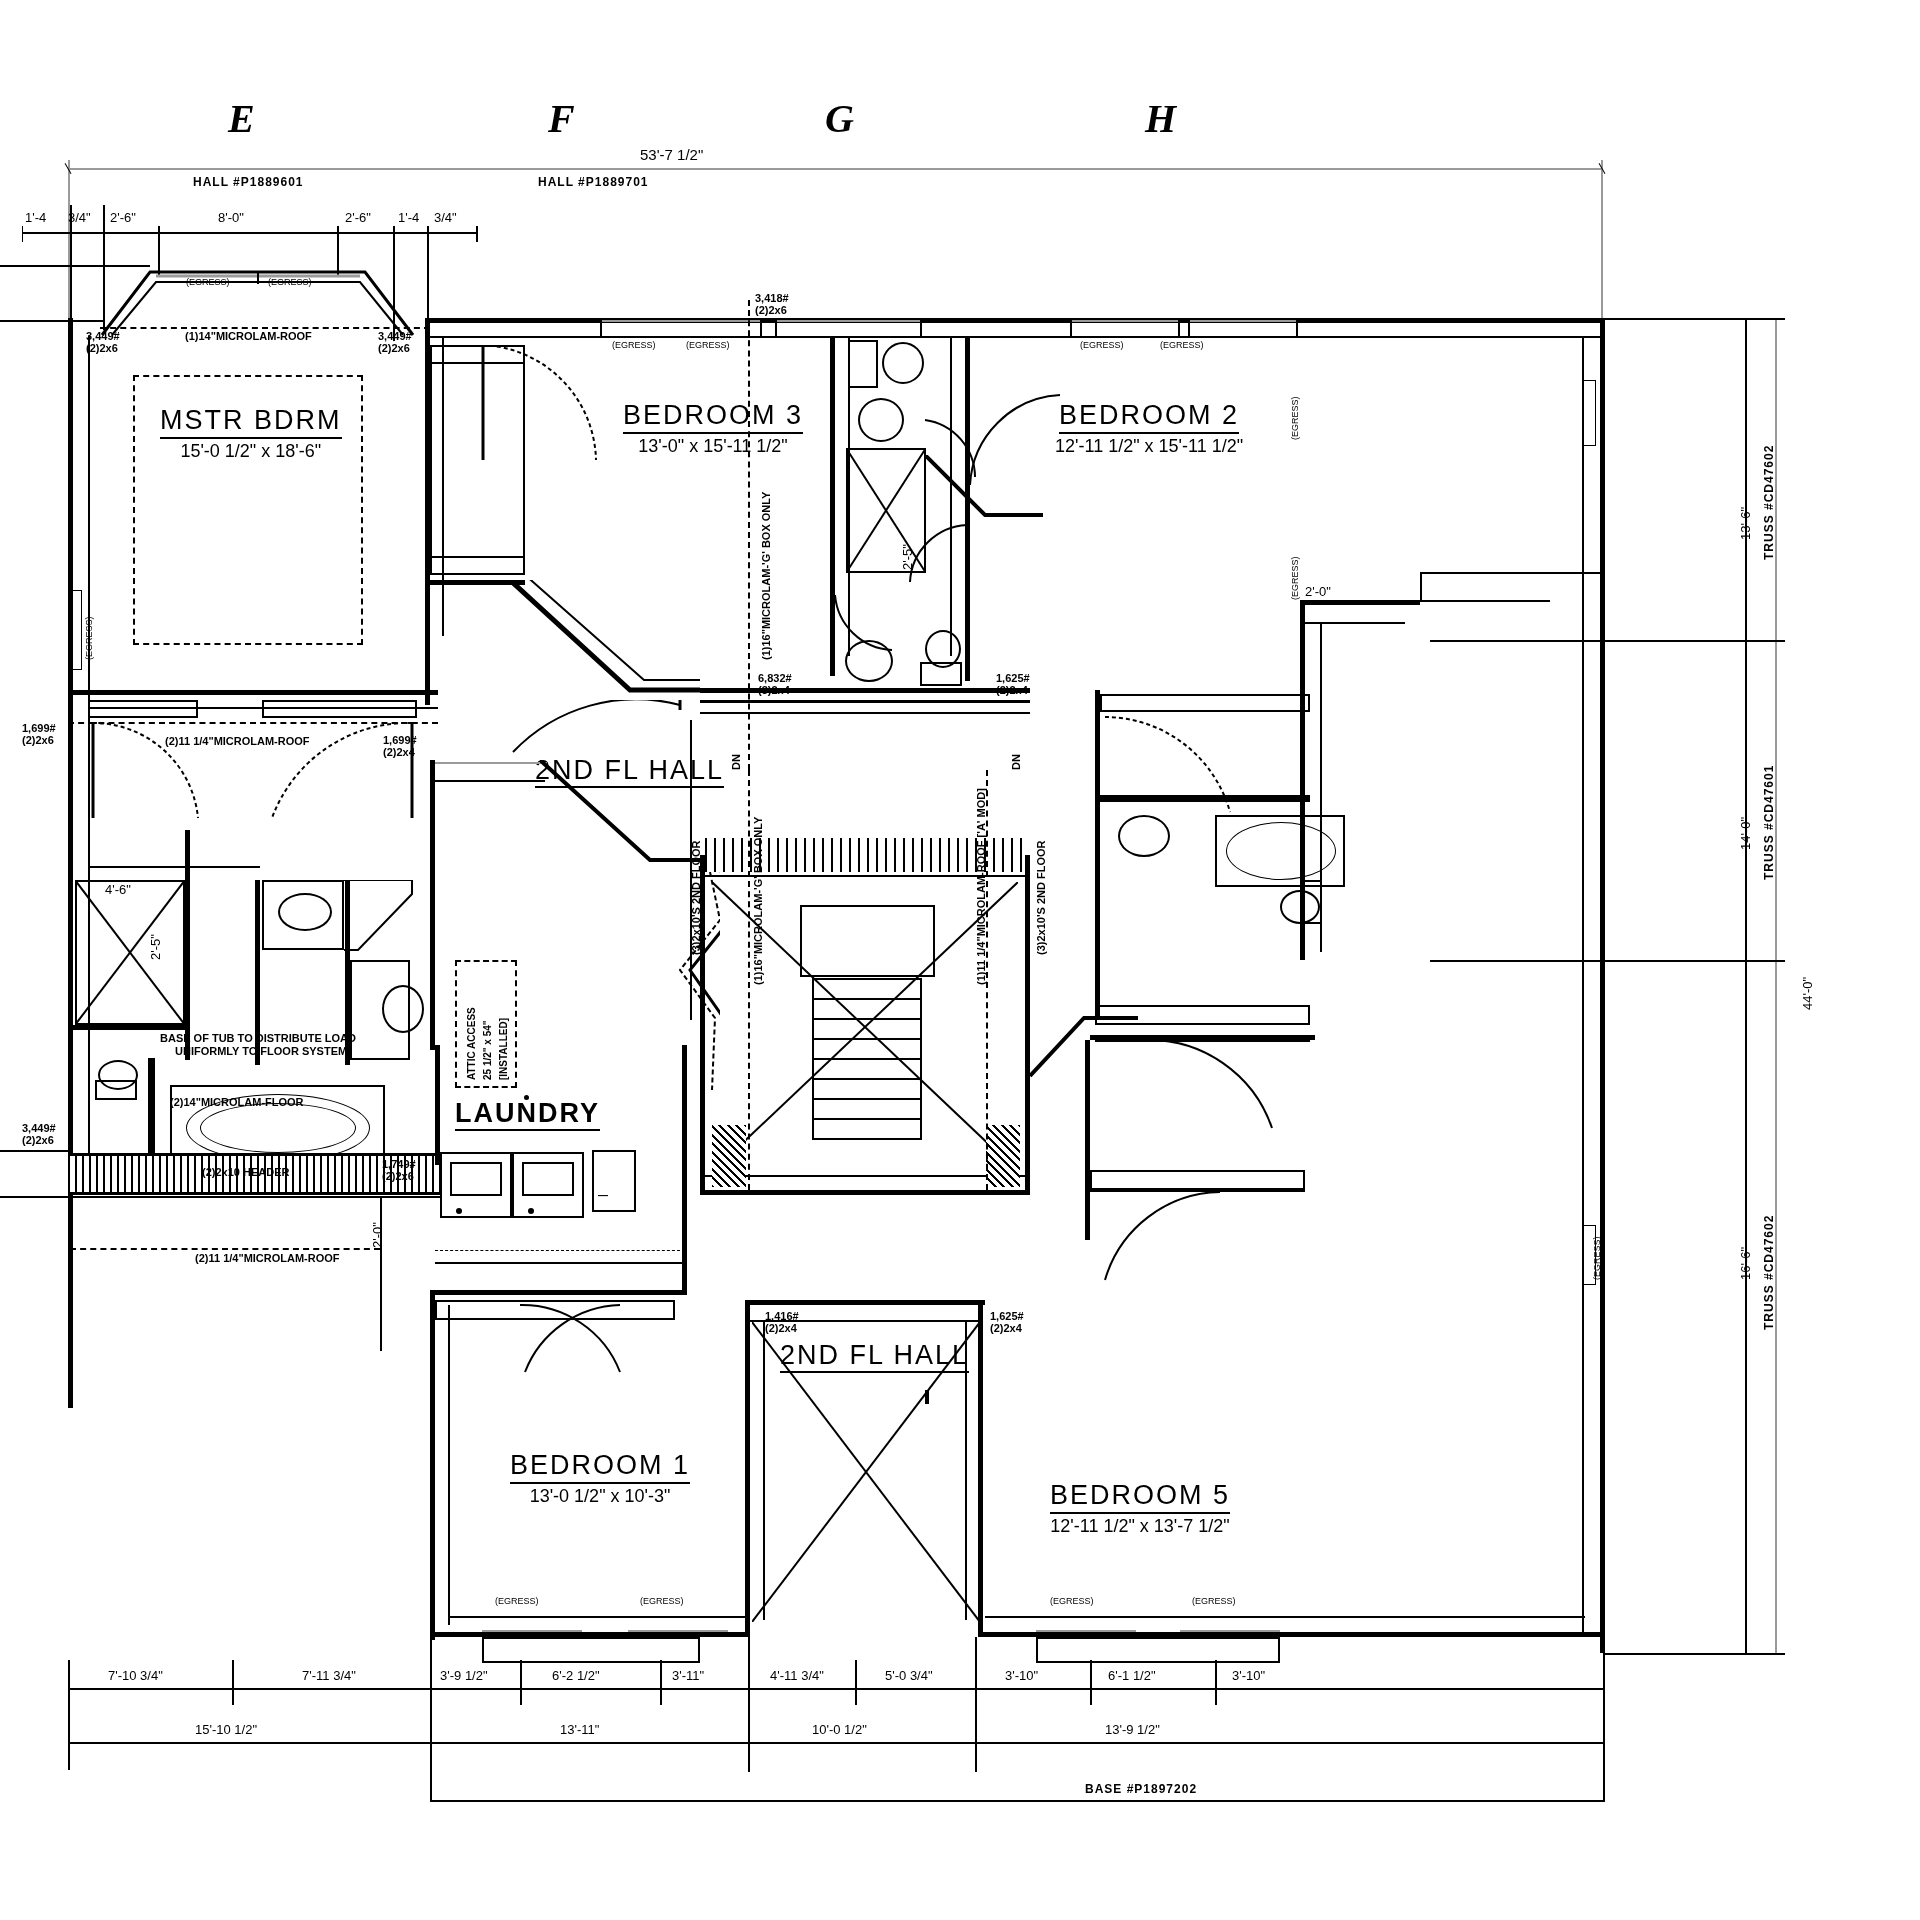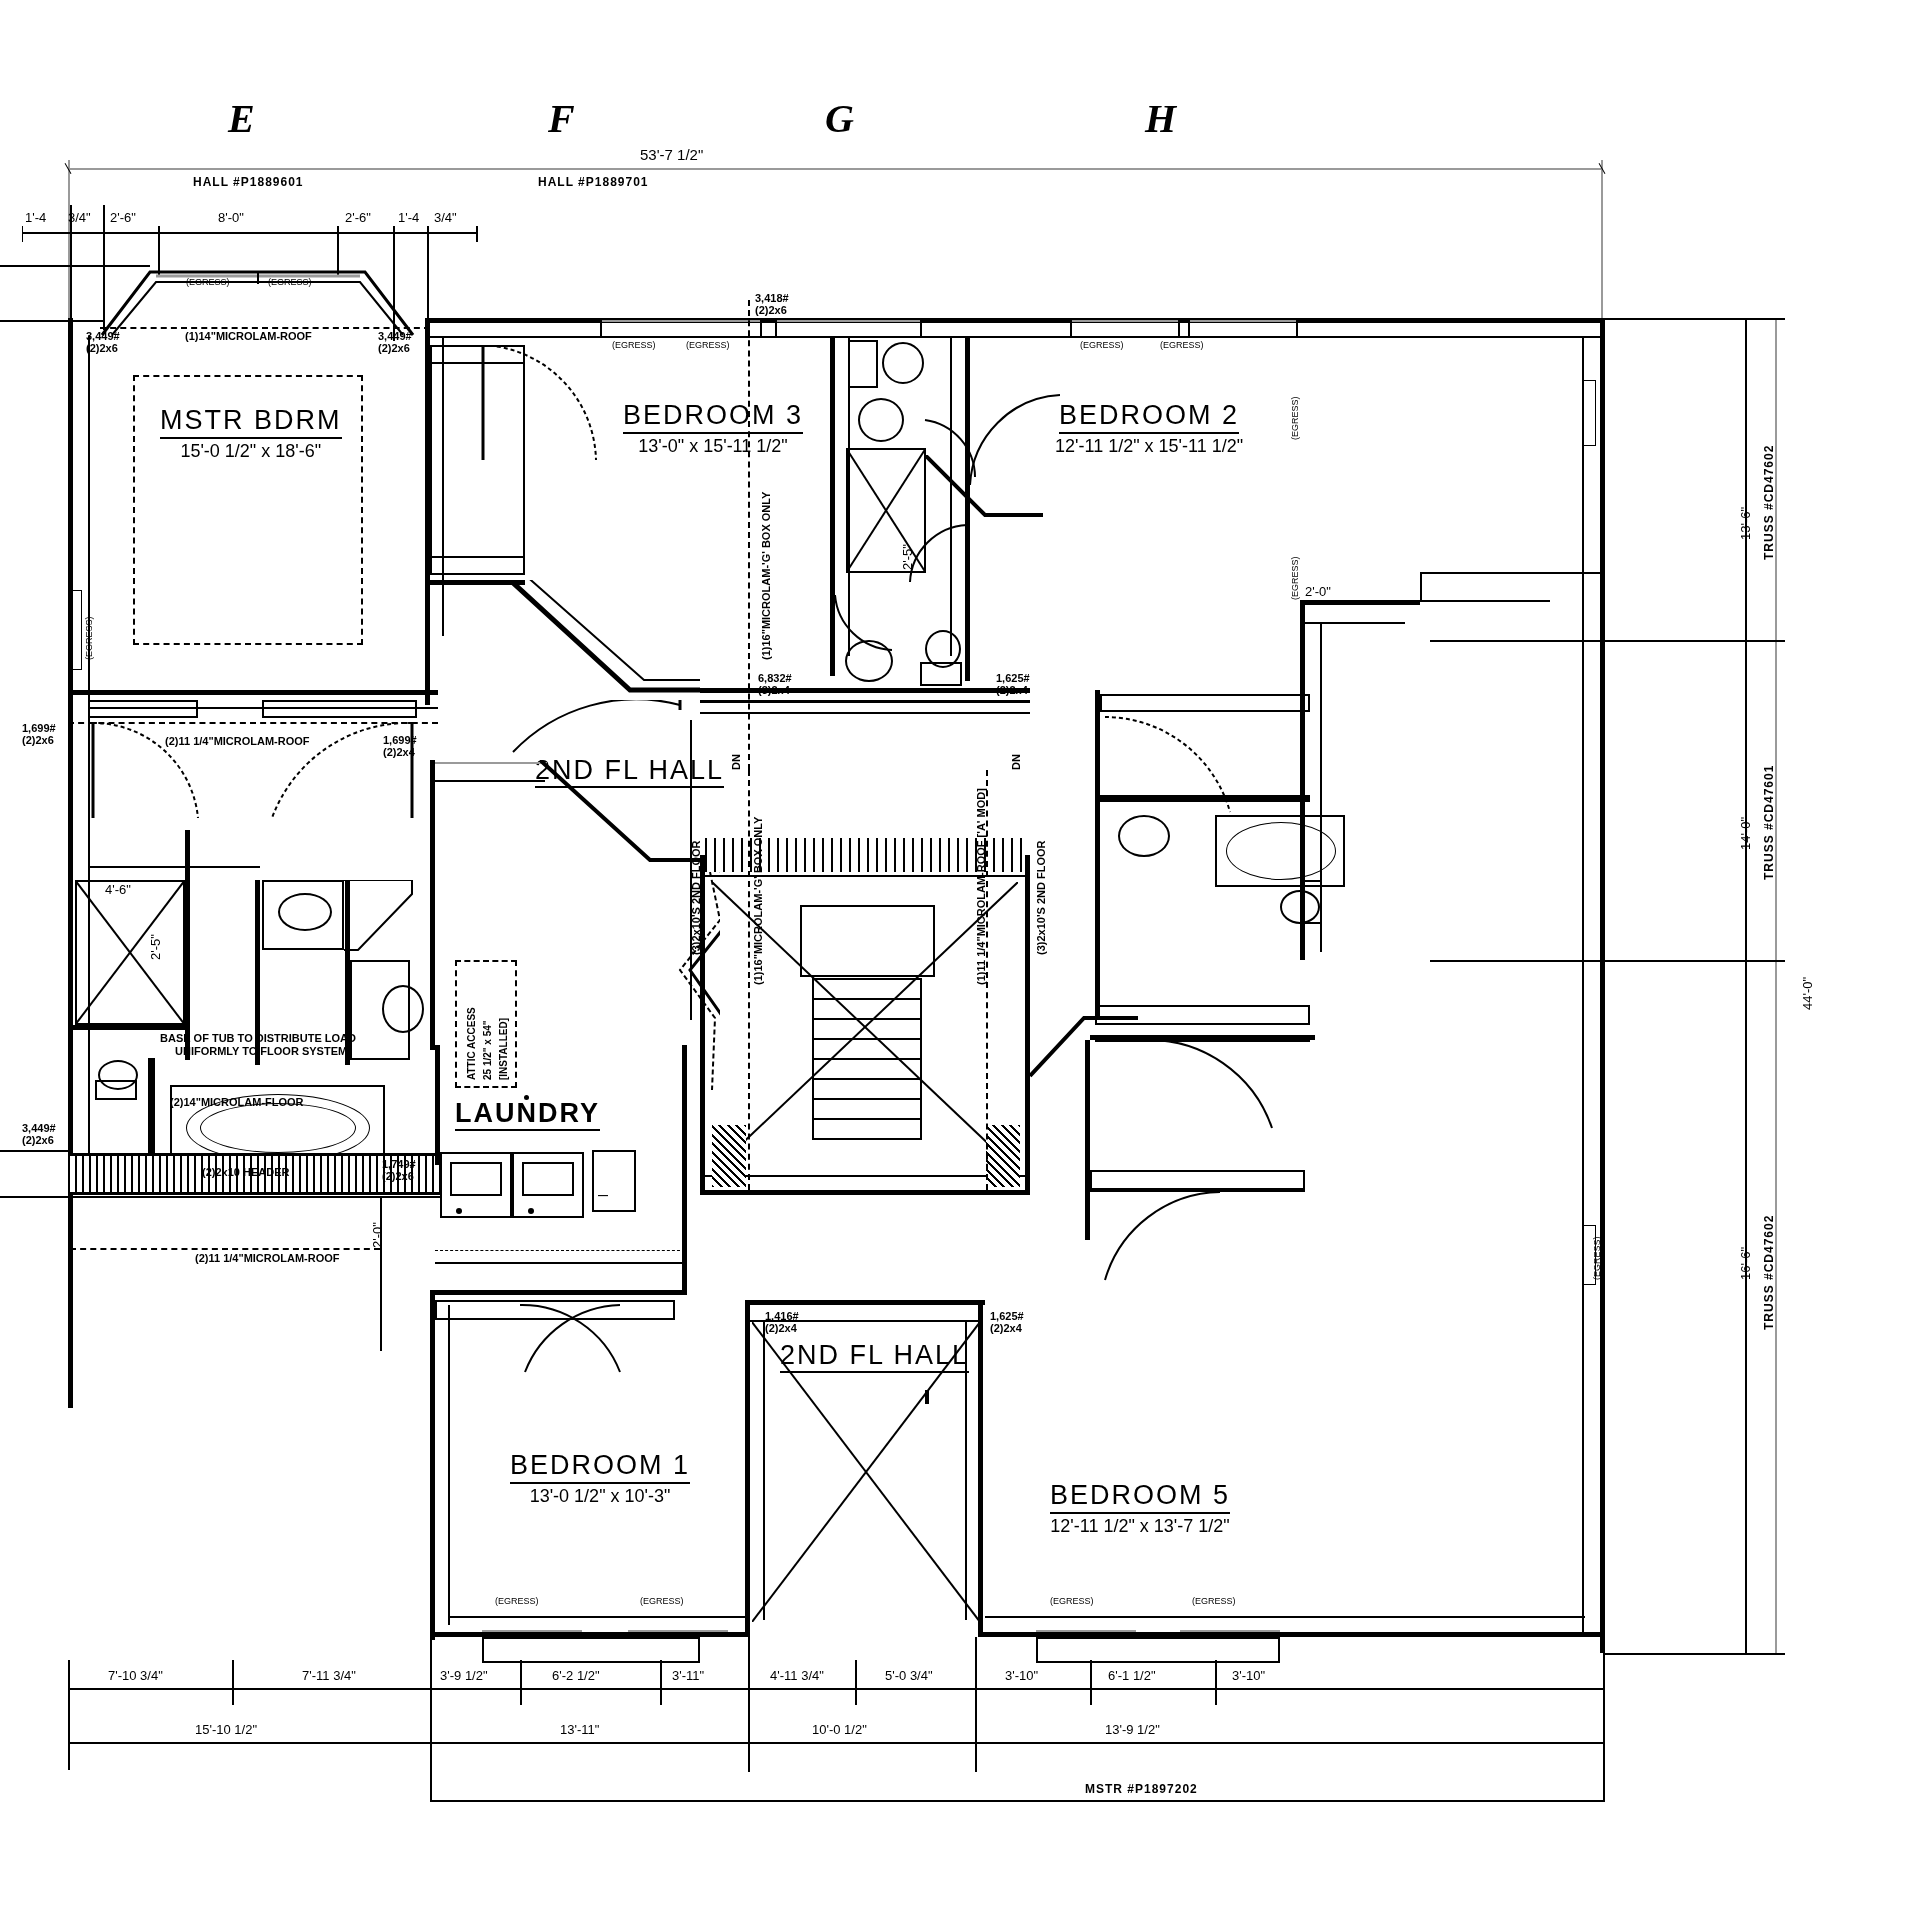--- a/index.html
+++ b/index.html
@@ -460,21 +460,21 @@
   <div class="wall" style="left:1085px;top:1040px;width:5px;height:200px;"></div>
   <div class="h2" style="left:1090px;top:1190px;width:215px;"></div>
   <div class="box" style="left:1090px;top:1170px;width:215px;height:20px;"></div>
   <svg class="abs" style="left:1100px;top:1192px;" width="130" height="95">
     <path d="M120,0 A122,122 0 0 0 5,88" fill="none" stroke="#000" stroke-width="2"></path>
   </svg>
 
   <div class="h2" style="left:430px;top:1800px;width:1175px;"></div>
   <div class="v2" style="left:430px;top:1637px;height:165px;"></div>
   <div class="v2" style="left:1603px;top:1637px;height:165px;"></div>
-  <div class="abs trusstxt" style="left:1085px;top:1782px;">MSTR #P1897202</div>
+  <div class="abs trusstxt" style="left:1085px;top:1782px;">BASE #P1897202</div>
 
   <div class="h2" style="left:68px;top:1688px;width:1535px;"></div>
   <div class="h2" style="left:68px;top:1742px;width:1535px;"></div>
   <div class="v2" style="left:68px;top:1660px;height:110px;"></div>
   <div class="v2" style="left:232px;top:1660px;height:45px;"></div>
   <div class="v2" style="left:430px;top:1637px;height:135px;"></div>
   <div class="v2" style="left:520px;top:1660px;height:45px;"></div>
   <div class="v2" style="left:660px;top:1660px;height:45px;"></div>
   <div class="v2" style="left:748px;top:1637px;height:135px;"></div>
   <div class="v2" style="left:855px;top:1660px;height:45px;"></div>

